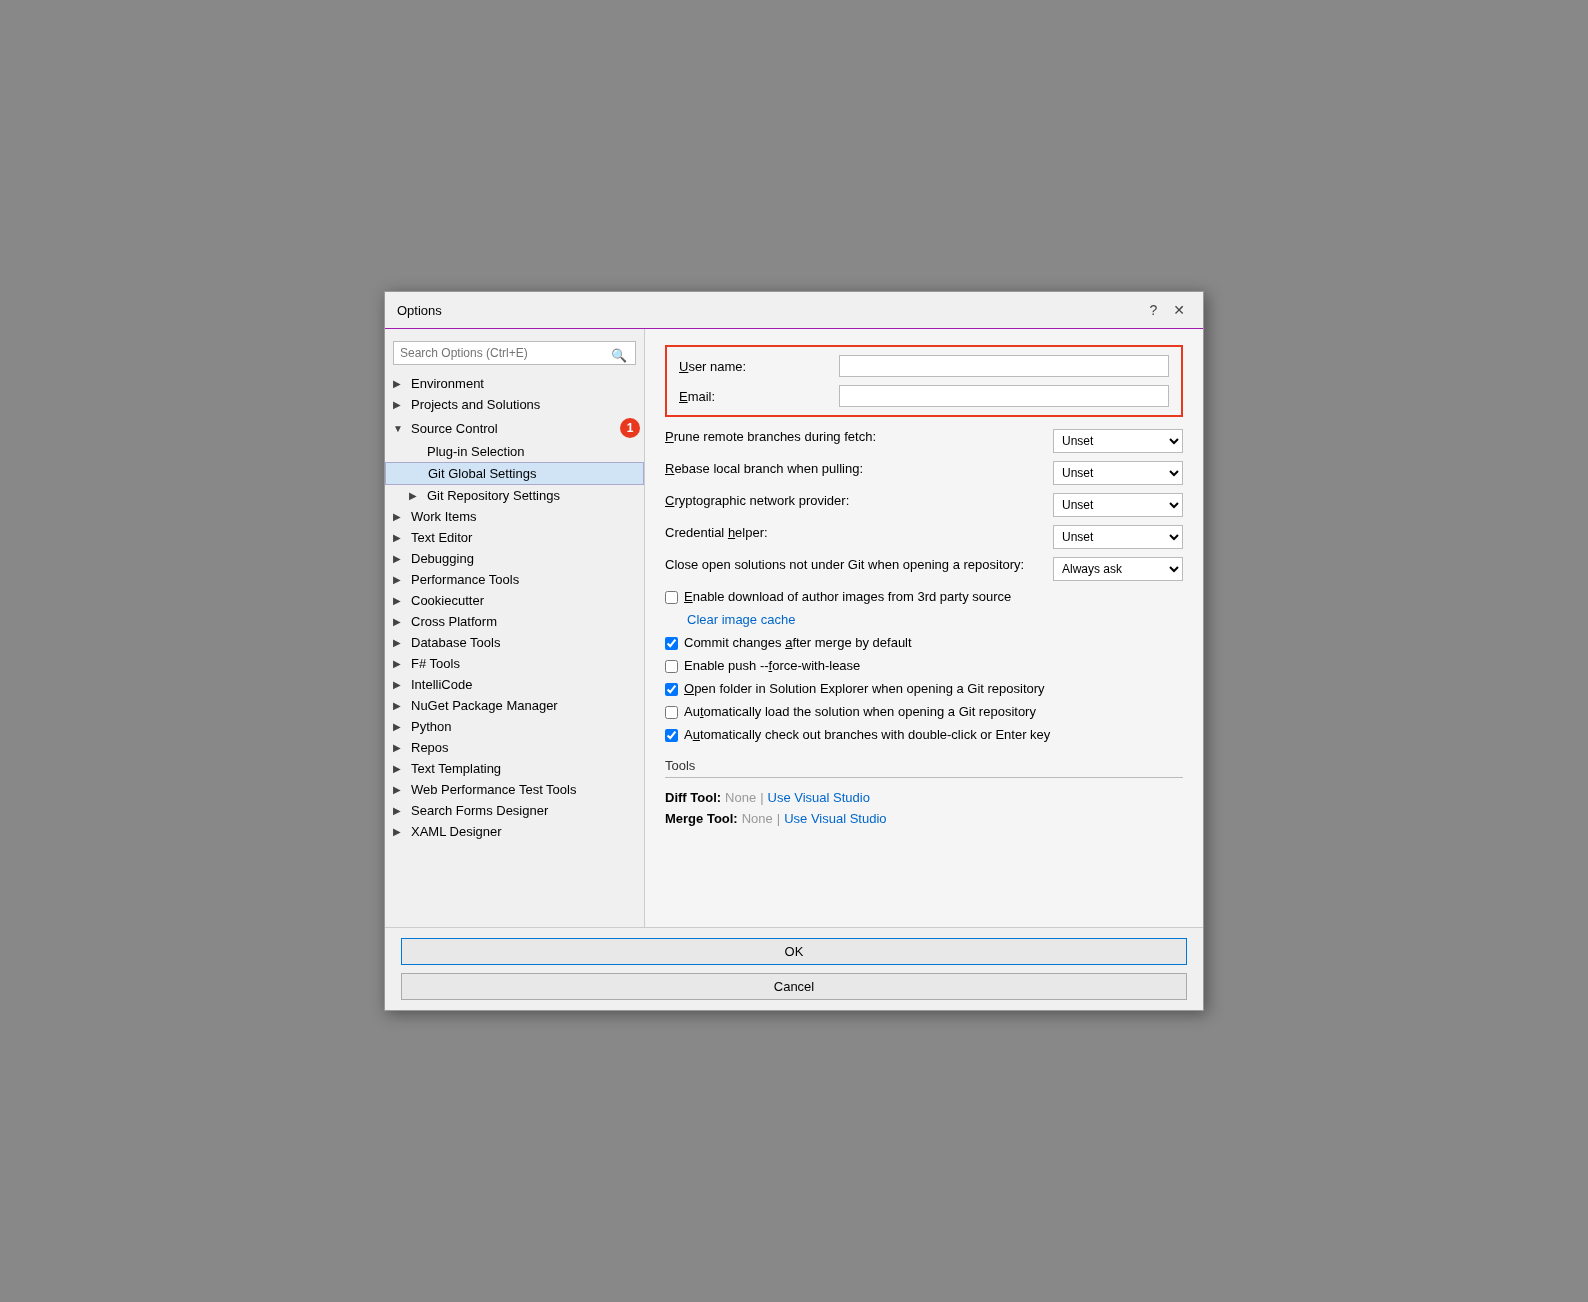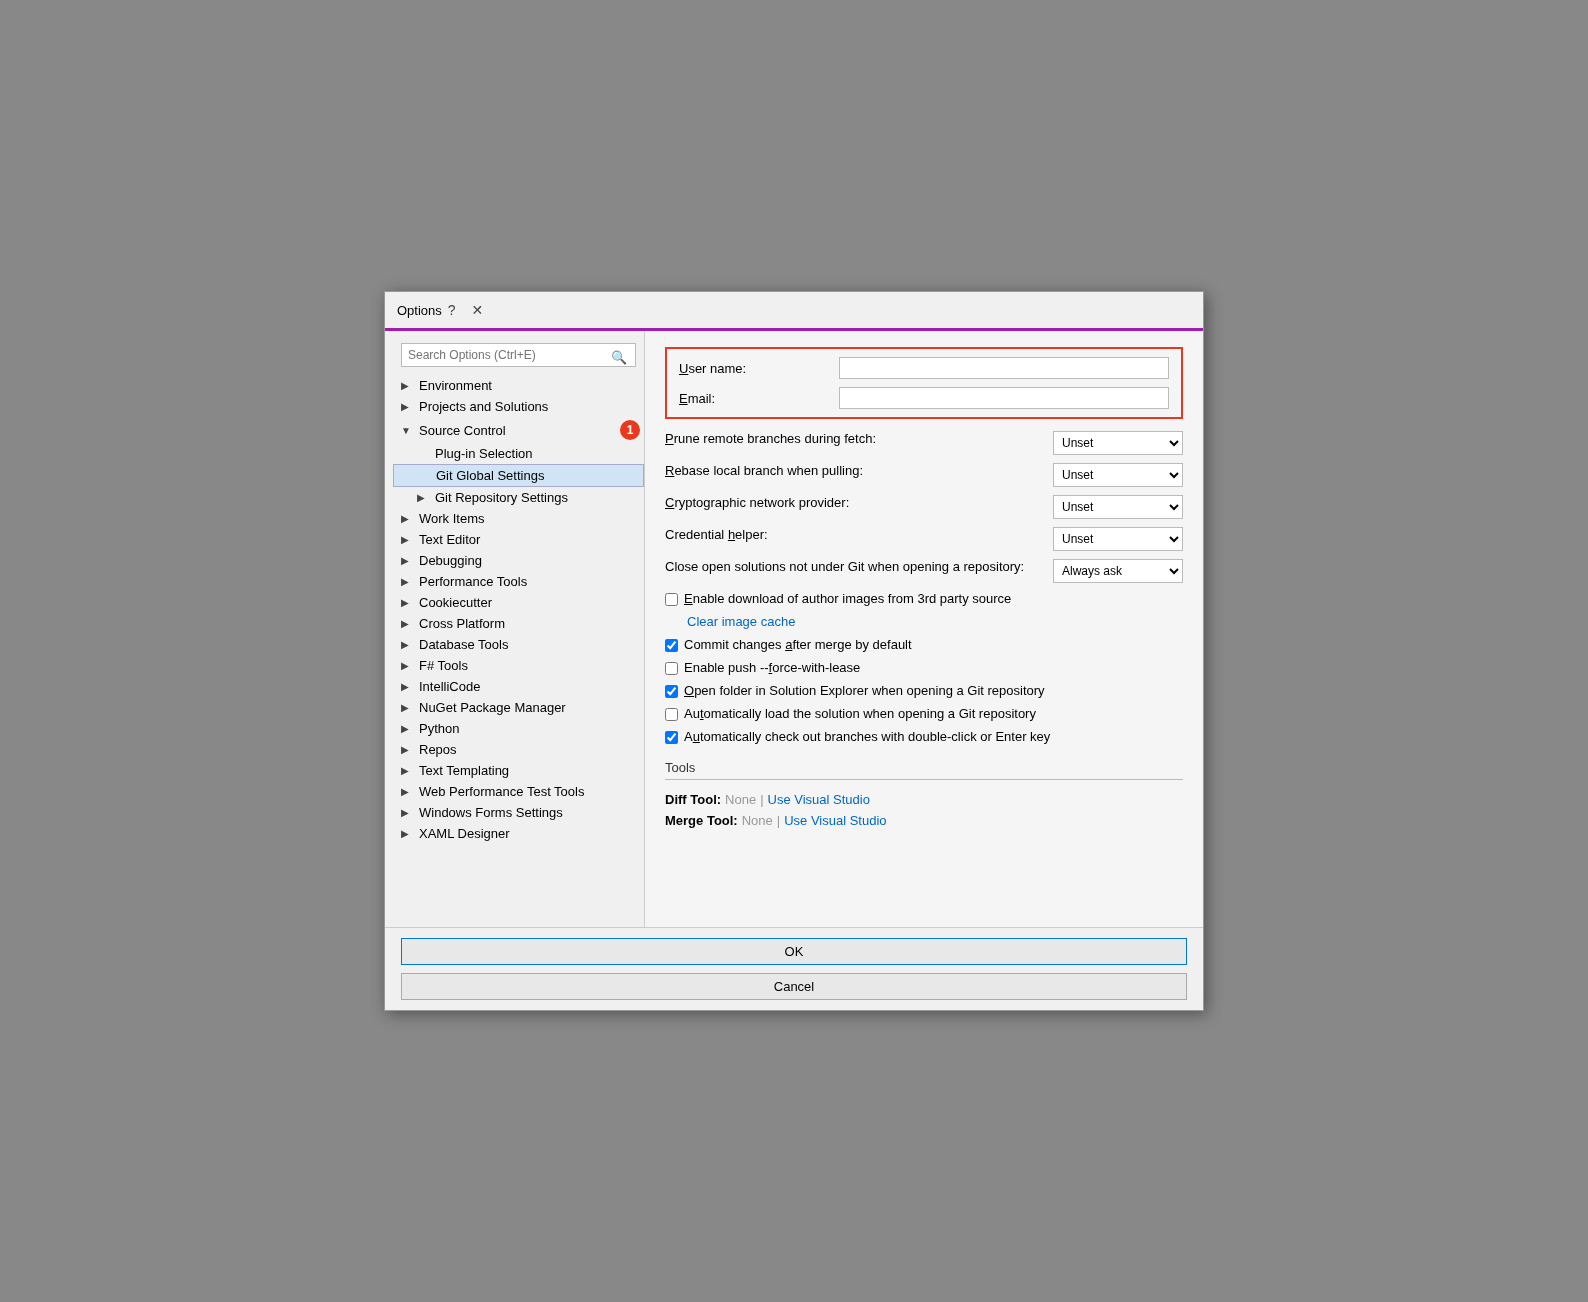--- a/index.html
+++ b/index.html
@@ -19,22 +19,22 @@
       width: 820px;
       min-height: 720px;
       display: flex;
       flex-direction: column;
     }
     .title-bar {
       background: #f0f0f0;
       padding: 8px 12px;
       display: flex;
       align-items: center;
-      justify-content: flex-start;
-      border-bottom: 3px solid #a21caf;
+      justify-content: space-between;
+      border-bottom: 1px solid #a21caf;
     }
     .title-bar-title {
       font-size: 13px;
       color: #000;
     }
     .title-bar-controls {
       display: flex;
       gap: 4px;
       align-items: center;
     }
@@ -49,21 +49,21 @@
     .content-area {
       display: flex;
       flex: 1;
     }
     .left-panel {
       width: 260px;
       border-right: 1px solid #ccc;
       background: #f0f0f0;
       display: flex;
       flex-direction: column;
-      padding: 8px 0 0 8px;
+      padding: 8px 0 0 0;
     }
     .search-box-container {
       padding: 4px 8px 8px 8px;
       position: relative;
     }
     .search-box {
       width: 100%;
       padding: 4px 24px 4px 6px;
       border: 1px solid #bbb;
       background: #fff;
@@ -409,21 +409,21 @@
           <span class="label">Text Templating</span>
         </div>
 
         <div class="tree-item">
           <span class="arrow indent-arrow">▶</span>
           <span class="label">Web Performance Test Tools</span>
         </div>
 
         <div class="tree-item">
           <span class="arrow indent-arrow">▶</span>
-          <span class="label">Windows Forms Settings</span>
+          <span class="label">Search Forms Designer</span>
         </div>
 
         <div class="tree-item">
           <span class="arrow indent-arrow">▶</span>
           <span class="label">XAML Designer</span>
         </div>
       </div>
     </div>
 
     <div class="right-panel">

